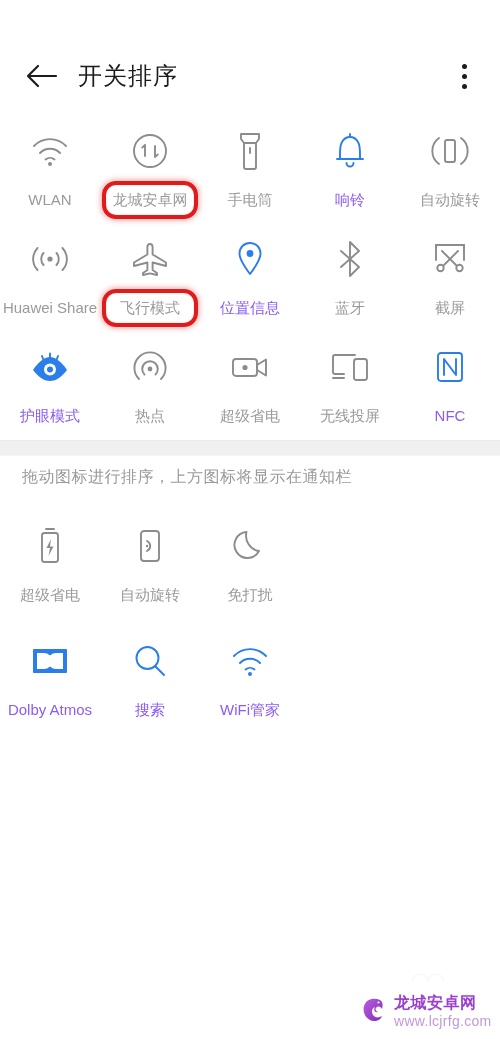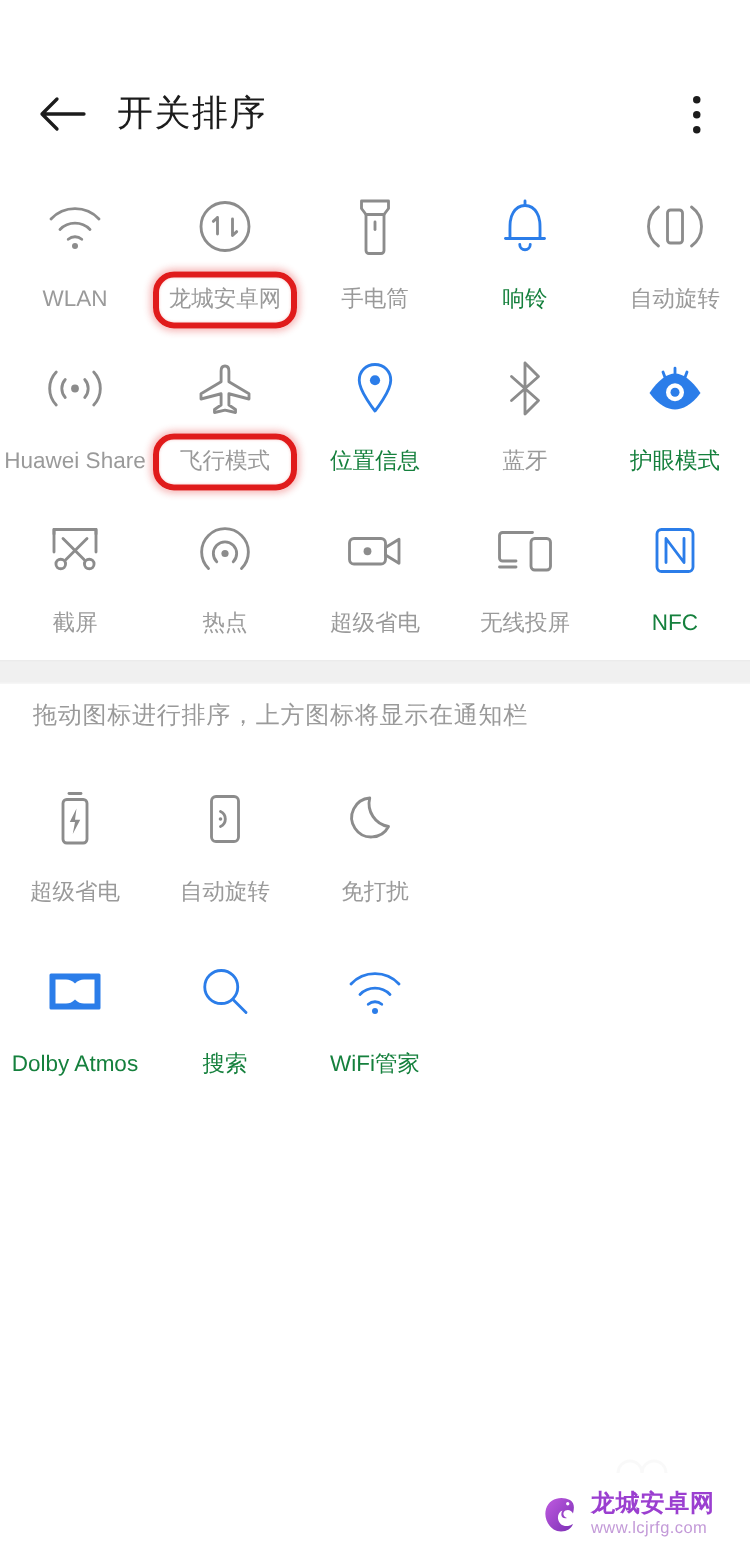--- a/index.html
+++ b/index.html
@@ -67,21 +67,21 @@
     width: 46px; height: 46px;
     display: flex; align-items: center; justify-content: center;
   }
   .tile .ico svg { display: block; overflow: visible; }
   .tile .lbl {
     margin-top: 16px;
     font-size: 15px; line-height: 20px;
     white-space: nowrap;
     color: #9a9a9a;
   }
-  .tile.active .lbl { color: #15803d; }
+  .tile.active .lbl { color: #8b5cf6; }
 
   
   .tile .hl {
     position: absolute;
     left: 50%; transform: translateX(-50%);
     top: 63px;
     width: 96px; height: 38px;
     border: 4px solid #e01b1b;
     border-radius: 14px;
     box-shadow: 0 0 5px 2px rgba(224,27,27,0.30),
@@ -109,21 +109,21 @@
     position: absolute; left: 360px; top: 995px;
     display: flex; align-items: flex-start; gap: 8px;
   }
   .wm-logo { width: 26px; height: 28px; }
   .wm-text { display: flex; flex-direction: column; line-height: 1; }
   .wm-name {
     font-size: 16px; font-weight: bold;
     color: #9b3fd0; letter-spacing: .5px;
   }
   .wm-url {
-    font-size: 11px; color: #c39ad8; margin-top: 3px; letter-spacing: .3px;
+    font-size: 14px; color: #c39ad8; margin-top: 3px; letter-spacing: .3px;
   }
   .ghost {
     position: absolute; left: 408px; top: 968px;
     width: 40px; height: 16px; opacity: .045;
   }
 </style>
 </head>
 <body>
 
 <div id="screen">
@@ -226,44 +226,44 @@
         </div>
         <div class="lbl">位置信息</div>
       </div>
       <div class="tile">
         <div class="ico">
           <svg width="28" height="40" viewBox="0 0 28 40">
             <path d="M14 3 L14 37 L23 28 L5 12 M5 28 L23 12 L14 3" fill="none" stroke="#8c8c8c" stroke-width="1.9" stroke-linecap="round" stroke-linejoin="round"></path>
           </svg>
         </div>
         <div class="lbl">蓝牙</div>
-      </div>
-      <div class="tile active">
-        <div class="ico">
-          <svg width="40" height="34" viewBox="0 0 40 34">
-            <path d="M3 20 C9 11 15 7 20 7 C25 7 31 11 37 20 C31 28 25 31 20 31 C15 31 9 28 3 20 Z" fill="#2b7de9"></path>
-            <circle cx="20" cy="19.5" r="6" fill="#ffffff"></circle>
-            <circle cx="20" cy="19.5" r="3" fill="#2b7de9"></circle>
-            <path d="M12 6 L13.5 10 M20 3.5 L20 8 M28 6 L26.5 10" fill="none" stroke="#2b7de9" stroke-width="1.9" stroke-linecap="round" stroke-linejoin="round"></path>
-          </svg>
-        </div>
-        <div class="lbl">护眼模式</div>
       </div>
       <div class="tile">
         <div class="ico">
           <svg width="40" height="34" viewBox="0 0 40 34">
             <path d="M6 6 L6 3 L34 3 L34 6" fill="none" stroke="#8c8c8c" stroke-width="1.9" stroke-linecap="round" stroke-linejoin="round"></path>
             <path d="M6 3 L6 18 M34 3 L34 18" fill="none" stroke="#8c8c8c" stroke-width="1.9" stroke-linecap="round" stroke-linejoin="round"></path>
             <path d="M12 9 L26 23" fill="none" stroke="#8c8c8c" stroke-width="1.9" stroke-linecap="round" stroke-linejoin="round"></path>
             <path d="M28 9 L14 23" fill="none" stroke="#8c8c8c" stroke-width="1.9" stroke-linecap="round" stroke-linejoin="round"></path>
             <circle cx="10.5" cy="26" r="3.2" fill="none" stroke="#8c8c8c" stroke-width="1.9" stroke-linecap="round" stroke-linejoin="round"></circle>
             <circle cx="29.5" cy="26" r="3.2" fill="none" stroke="#8c8c8c" stroke-width="1.9" stroke-linecap="round" stroke-linejoin="round"></circle>
           </svg>
         </div>
         <div class="lbl">截屏</div>
+      </div>
+      <div class="tile active">
+        <div class="ico">
+          <svg width="40" height="34" viewBox="0 0 40 34">
+            <path d="M3 20 C9 11 15 7 20 7 C25 7 31 11 37 20 C31 28 25 31 20 31 C15 31 9 28 3 20 Z" fill="#2b7de9"></path>
+            <circle cx="20" cy="19.5" r="6" fill="#ffffff"></circle>
+            <circle cx="20" cy="19.5" r="3" fill="#2b7de9"></circle>
+            <path d="M12 6 L13.5 10 M20 3.5 L20 8 M28 6 L26.5 10" fill="none" stroke="#2b7de9" stroke-width="1.9" stroke-linecap="round" stroke-linejoin="round"></path>
+          </svg>
+        </div>
+        <div class="lbl">护眼模式</div>
       </div>
       <div class="tile">
         <div class="ico">
           <svg width="38" height="34" viewBox="0 0 38 34">
             <circle cx="19" cy="19" r="2.4" fill="#8c8c8c"></circle>
             <path d="M13.5 24.5 A7.8 7.8 0 0 1 13.5 13.5 A7.8 7.8 0 0 1 24.5 13.5 A7.8 7.8 0 0 1 24.5 24.5" fill="none" stroke="#8c8c8c" stroke-width="1.9" stroke-linecap="round" stroke-linejoin="round"></path>
             <path d="M8 29 A15.5 15.5 0 0 1 8 7 A15.5 15.5 0 0 1 30 7 A15.5 15.5 0 0 1 30 29" fill="none" stroke="#8c8c8c" stroke-width="1.9" stroke-linecap="round" stroke-linejoin="round"></path>
           </svg>
         </div>
         <div class="lbl">热点</div>

